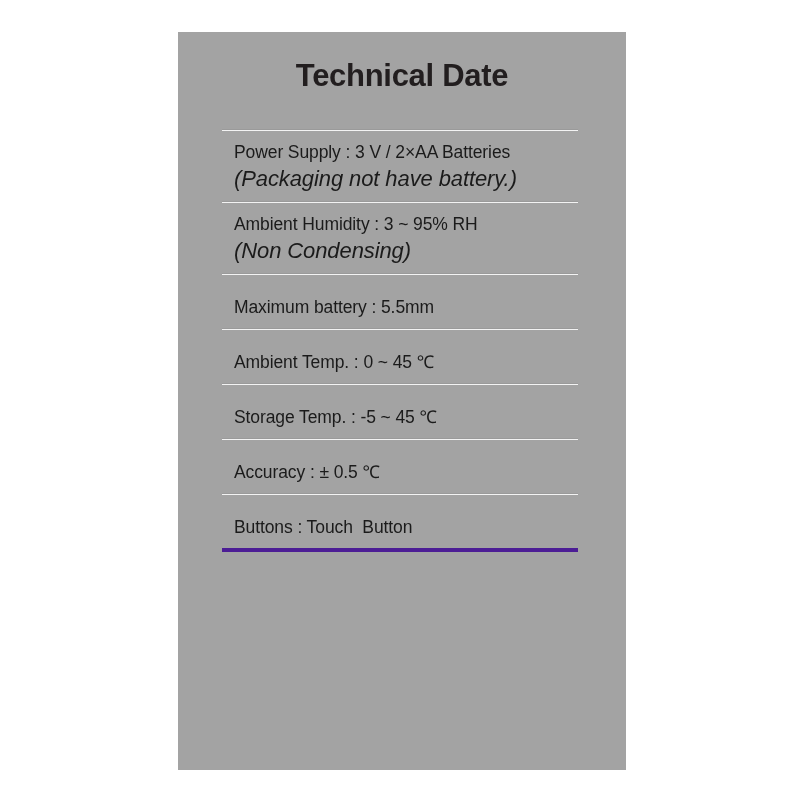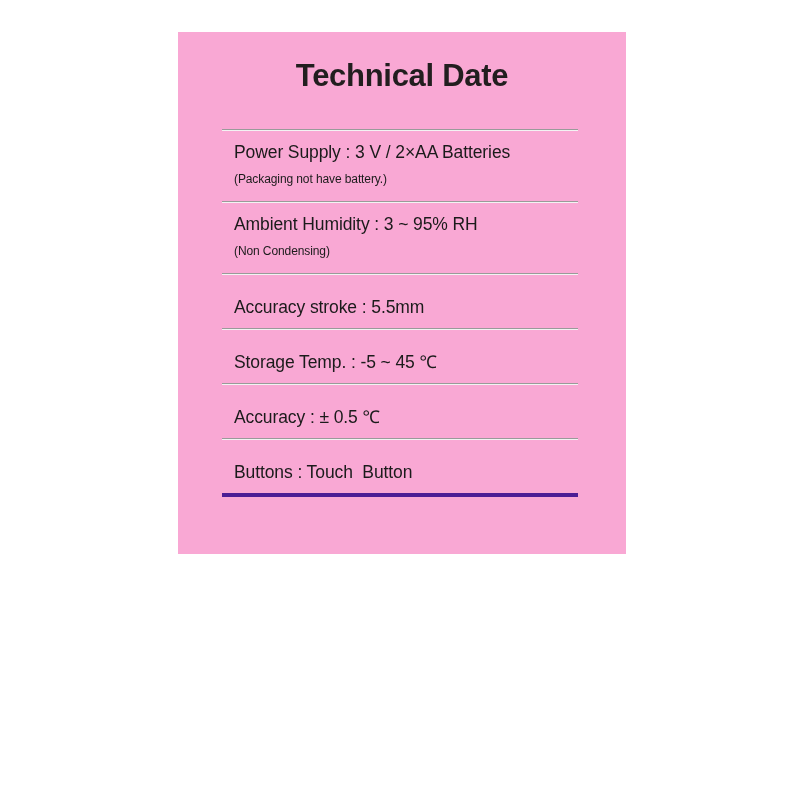--- a/index.html
+++ b/index.html
@@ -13,22 +13,22 @@
     font-family: "Liberation Sans", sans-serif;
     -webkit-font-smoothing: antialiased;
     overflow: hidden;
   }
 
   #spec-card {
     position: absolute;
     left: 178px;
     top: 32px;
     width: 448px;
-    height: 522px;
-    background: #f9a8d4;
+    height: 738px;
+    background: #a3a3a3;
     box-sizing: border-box;
   }
 
   #spec-title {
     position: absolute;
     top: 26px;
     left: 0;
     width: 448px;
     text-align: center;
     font-size: 31px;
@@ -64,22 +64,23 @@
   .spec-text {
     font-size: 17.5px;
     line-height: 27px;
     color: #1b1b1b;
     letter-spacing: -0.1px;
     white-space: pre;
     font-family: "Liberation Sans", sans-serif;
   }
 
   .spec-note {
-    font-size: 12px;
+    font-size: 22px;
     line-height: 26px;
+    font-style: italic;
     color: #1b1b1b;
     letter-spacing: -0.1px;
     white-space: pre;
     font-family: "Liberation Sans", sans-serif;
   }
 </style>
 </head>
 <body>
 
 <div id="spec-card">
@@ -92,24 +93,27 @@
       <div class="spec-text">Power Supply : 3 V / 2×AA Batteries</div>
       <div class="spec-note">(Packaging not have battery.)</div>
     </div>
 
     <div class="spec-row has-note">
       <div class="spec-text">Ambient Humidity : 3 ~ 95% RH</div>
       <div class="spec-note">(Non Condensing)</div>
     </div>
 
     <div class="spec-row">
-      <div class="spec-text">Accuracy stroke : 5.5mm</div>
+      <div class="spec-text">Maximum battery : 5.5mm</div>
     </div>
 
 
+    <div class="spec-row">
+      <div class="spec-text">Ambient Temp. : 0 ~ 45 ℃</div>
+    </div>
 
 
     <div class="spec-row">
       <div class="spec-text">Storage Temp. : -5 ~ 45 ℃</div>
     </div>
 
 
     <div class="spec-row">
       <div class="spec-text">Accuracy : ± 0.5 ℃</div>
     </div>

